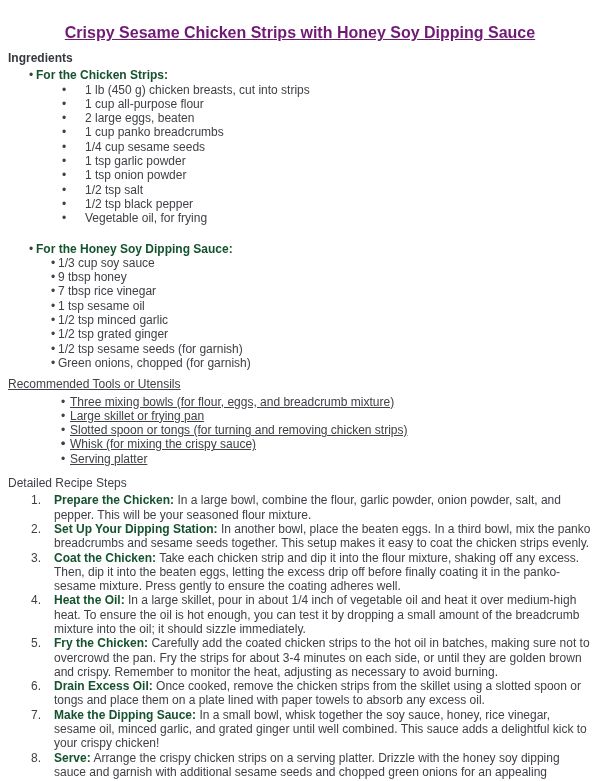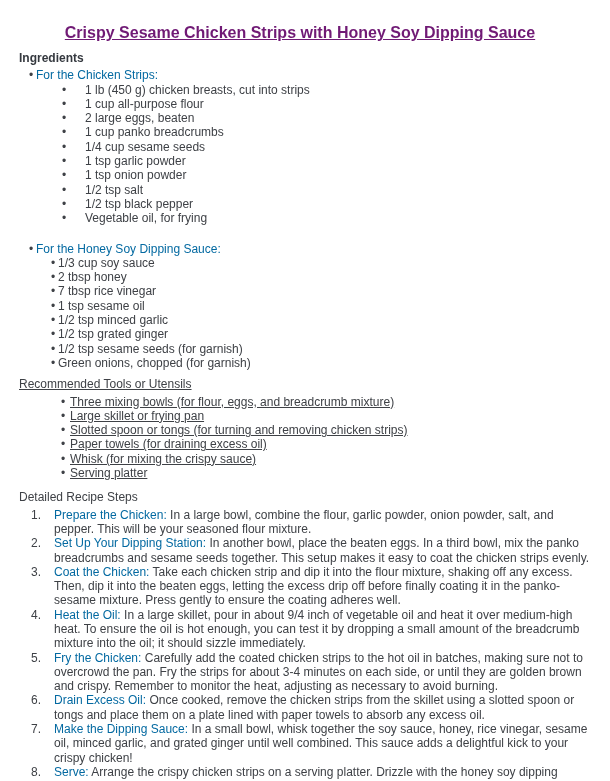--- a/index.html
+++ b/index.html
@@ -10,24 +10,24 @@
     color: #3e4146;
   }
   .doc { box-sizing: border-box; width: 610px; padding: 6px 18px 6px 8px; }
 
   .title {
     font-size: 16px; line-height: 20px; font-weight: bold;
     text-align: center; text-decoration: underline;
     color: #701a75; margin: 17px 0 8px 0;
   }
 
-  .section-heading { margin: 0 0 3px 11px; }
+  .section-heading { margin: 0 0 3px 0; }
   .heading-bold { font-weight: bold; color: #35393f; }
 
-  .bold { font-weight: normal; color: #0369a1; }
+  .bold { font-weight: bold; color: #14532d; }
 
   .li { position: relative; }
   .bullet { position: absolute; top: 0; color: #3e4146; }
 
   
   .l1 { padding-left: 28px; }
   .l1 > .bullet { left: 21px; }
 
   
   .sub-wide { padding-left: 77px; }
@@ -75,45 +75,45 @@
       <div class="li sub-wide"><span class="bullet">•</span><span>1/2 tsp black pepper</span></div>
       <div class="li sub-wide"><span class="bullet">•</span><span>Vegetable oil, for frying</span></div>
     </div>
 
     <div class="group group-sauce">
       <div class="li l1">
         <span class="bullet">•</span>
         <span class="bold">For the Honey Soy Dipping Sauce:</span>
       </div>
       <div class="li sub-tight"><span class="bullet">•</span><span>1/3 cup soy sauce</span></div>
-      <div class="li sub-tight"><span class="bullet">•</span><span>2 tbsp honey</span></div>
+      <div class="li sub-tight"><span class="bullet">•</span><span>9 tbsp honey</span></div>
       <div class="li sub-tight"><span class="bullet">•</span><span>7 tbsp rice vinegar</span></div>
       <div class="li sub-tight"><span class="bullet">•</span><span>1 tsp sesame oil</span></div>
       <div class="li sub-tight"><span class="bullet">•</span><span>1/2 tsp minced garlic</span></div>
       <div class="li sub-tight"><span class="bullet">•</span><span>1/2 tsp grated ginger</span></div>
       <div class="li sub-tight"><span class="bullet">•</span><span>1/2 tsp sesame seeds (for garnish)</span></div>
       <div class="li sub-tight"><span class="bullet">•</span><span>Green onions, chopped (for garnish)</span></div>
     </div>
   </div>
 
   <div class="section section-tools">
     <div class="section-heading">Recommended Tools or Utensils</div>
     <div class="li tool"><span class="bullet">•</span><span>Three mixing bowls (for flour, eggs, and breadcrumb mixture)</span></div>
     <div class="li tool"><span class="bullet">•</span><span>Large skillet or frying pan</span></div>
     <div class="li tool"><span class="bullet">•</span><span>Slotted spoon or tongs (for turning and removing chicken strips)</span></div>
-    <div class="li tool"><span class="bullet">•</span><span>Paper towels (for draining excess oil)</span></div>
+    <div class="li tool"><span class="bullet">•</span></div>
     <div class="li tool"><span class="bullet">•</span><span>Whisk (for mixing the crispy sauce)</span></div>
     <div class="li tool"><span class="bullet">•</span><span>Serving platter</span></div>
   </div>
 
   <div class="section section-steps">
     <div class="section-heading">Detailed Recipe Steps</div>
     <div class="li step"><span class="num">1.</span><span class="bold">Prepare the Chicken:</span> <span>In a large bowl, combine the flour, garlic powder, onion powder, salt, and pepper. This will be your seasoned flour mixture.</span></div>
     <div class="li step"><span class="num">2.</span><span class="bold">Set Up Your Dipping Station:</span> <span>In another bowl, place the beaten eggs. In a third bowl, mix the panko breadcrumbs and sesame seeds together. This setup makes it easy to coat the chicken strips evenly.</span></div>
     <div class="li step"><span class="num">3.</span><span class="bold">Coat the Chicken:</span> <span>Take each chicken strip and dip it into the flour mixture, shaking off any excess. Then, dip it into the beaten eggs, letting the excess drip off before finally coating it in the panko-sesame mixture. Press gently to ensure the coating adheres well.</span></div>
-    <div class="li step"><span class="num">4.</span><span class="bold">Heat the Oil:</span> <span>In a large skillet, pour in about 9/4 inch of vegetable oil and heat it over medium-high heat. To ensure the oil is hot enough, you can test it by dropping a small amount of the breadcrumb mixture into the oil; it should sizzle immediately.</span></div>
+    <div class="li step"><span class="num">4.</span><span class="bold">Heat the Oil:</span> <span>In a large skillet, pour in about 1/4 inch of vegetable oil and heat it over medium-high heat. To ensure the oil is hot enough, you can test it by dropping a small amount of the breadcrumb mixture into the oil; it should sizzle immediately.</span></div>
     <div class="li step"><span class="num">5.</span><span class="bold">Fry the Chicken:</span> <span>Carefully add the coated chicken strips to the hot oil in batches, making sure not to overcrowd the pan. Fry the strips for about 3-4 minutes on each side, or until they are golden brown and crispy. Remember to monitor the heat, adjusting as necessary to avoid burning.</span></div>
     <div class="li step"><span class="num">6.</span><span class="bold">Drain Excess Oil:</span> <span>Once cooked, remove the chicken strips from the skillet using a slotted spoon or tongs and place them on a plate lined with paper towels to absorb any excess oil.</span></div>
     <div class="li step"><span class="num">7.</span><span class="bold">Make the Dipping Sauce:</span> <span>In a small bowl, whisk together the soy sauce, honey, rice vinegar, sesame oil, minced garlic, and grated ginger until well combined. This sauce adds a delightful kick to your crispy chicken!</span></div>
     <div class="li step"><span class="num">8.</span><span class="bold">Serve:</span> <span>Arrange the crispy chicken strips on a serving platter. Drizzle with the honey soy dipping sauce and garnish with additional sesame seeds and chopped green onions for an appealing presentation.</span></div>
   </div>
 
 </div>
 
 </body></html>

